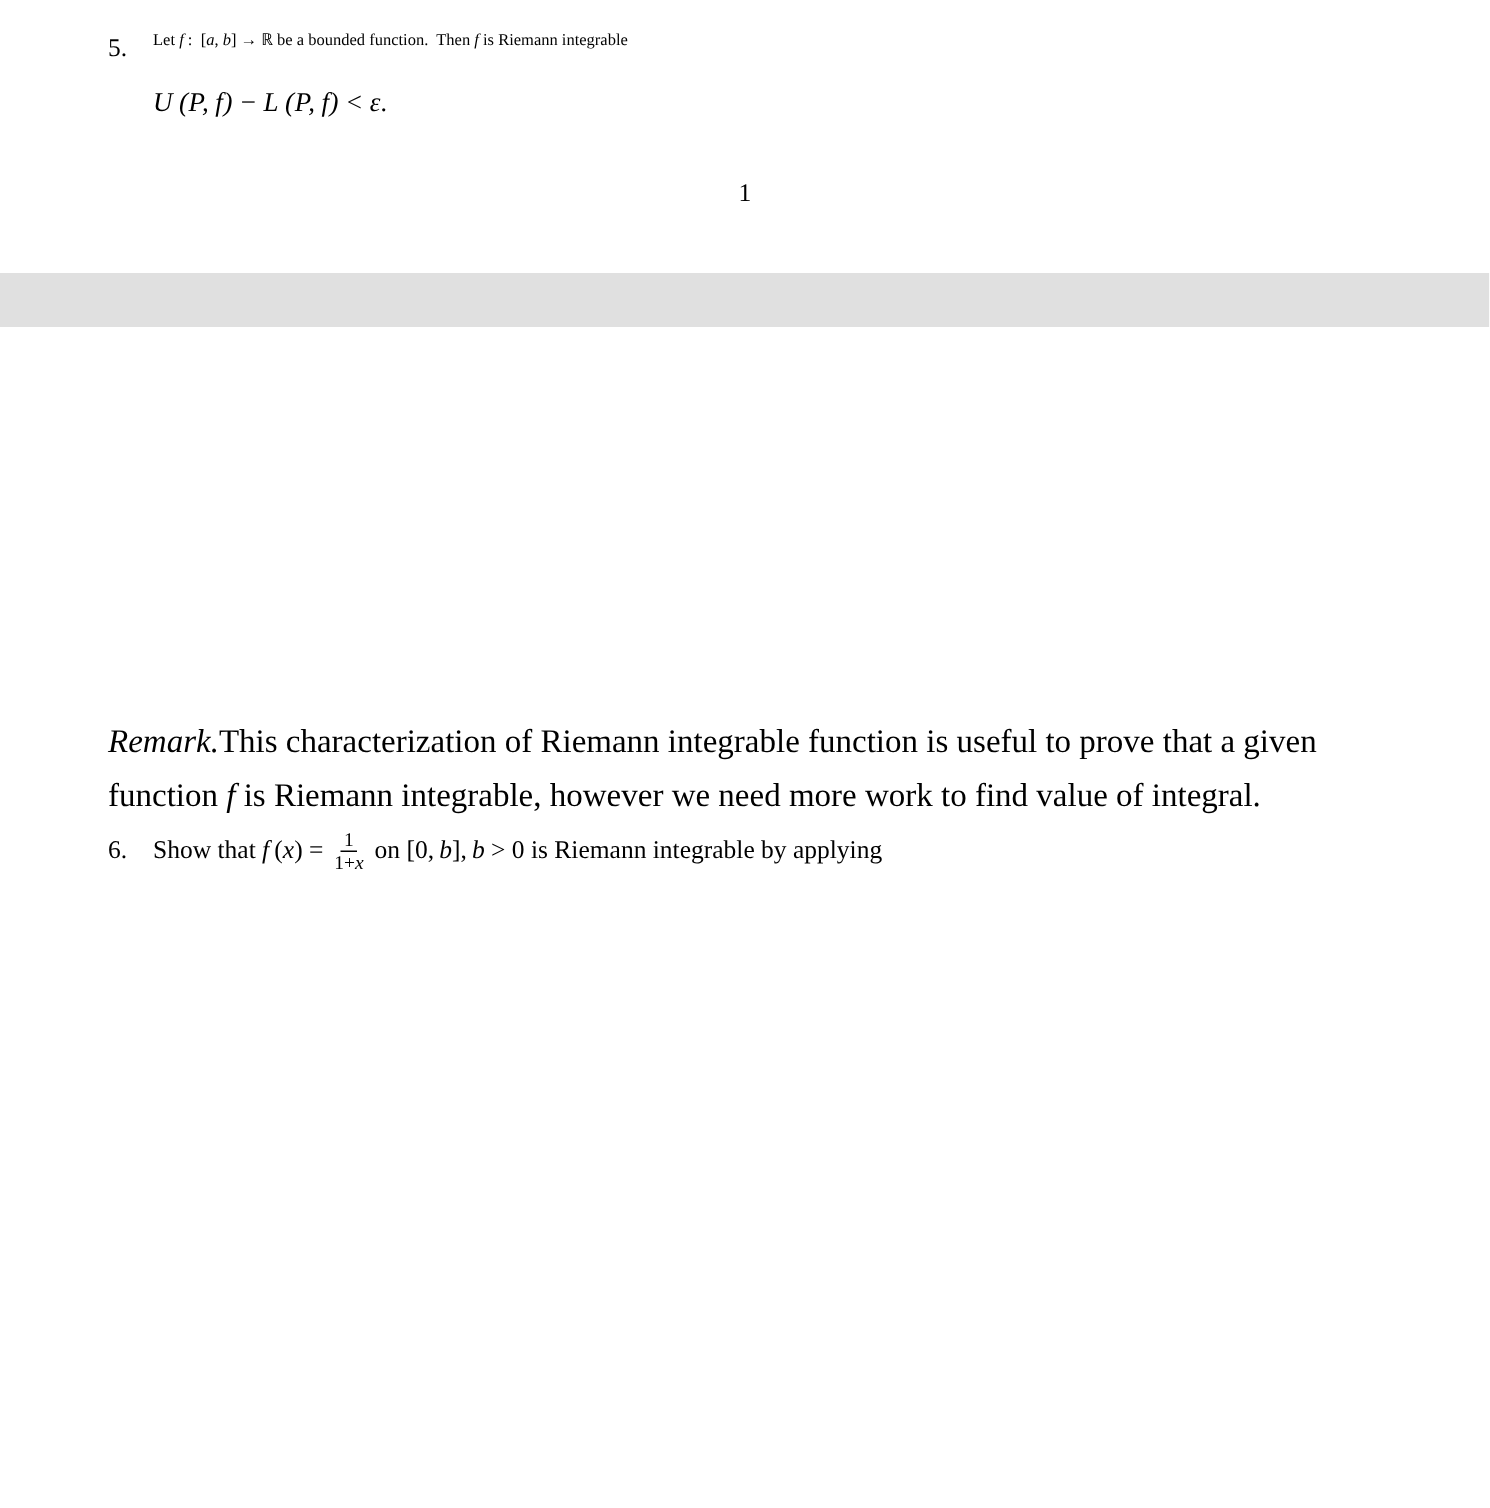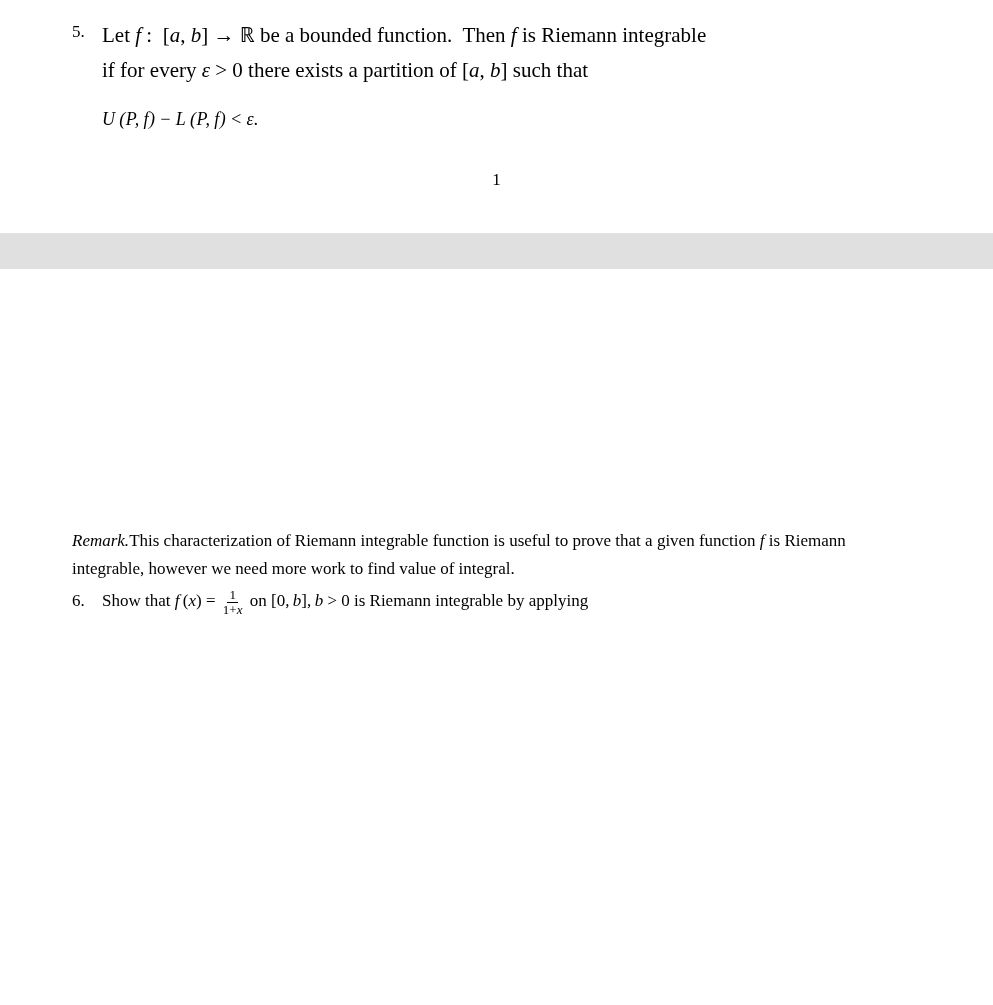--- a/index.html
+++ b/index.html
@@ -41,21 +41,21 @@
       font-size: 17px;
     }
 
     .item-text {
       flex: 1;
     }
 
     .item-text p {
       margin-bottom: 0;
       text-align: left;
-      font-size: 21px;
+      font-size: 11px;
       line-height: 1.65;
     }
 
     .formula-block {
       text-align: left;
       margin: 18px 0 10px 0;
       font-size: 17px;
       font-style: italic;
     }
 
@@ -77,21 +77,21 @@
       background: #e0e0e0;
       margin: 0;
     }
 
     .bottom-section {
       padding: 28px 72px 28px 72px;
       background: #ffffff;
     }
 
     .remark-block {
-      font-size: 17px;
+      font-size: 22px;
       line-height: 1.65;
     }
 
     .remark-block .remark-label {
       font-style: italic;
       font-weight: normal;
     }
 
     .item-6 {
       display: flex;
@@ -140,23 +140,20 @@
 
 <div class="page">
 
   <div class="top-section">
     <div class="item-5">
       <div class="item-number">5.</div>
       <div class="item-text">
         <p>
           Let <em>f</em> :&nbsp; [<em>a</em>,&nbsp;<em>b</em>] → ℝ be a bounded function.&nbsp; Then <em>f</em> is Riemann integrable
         </p>
-        <p>
-          if for every <em>ε</em> &gt; 0 there exists a partition of [<em>a</em>,&nbsp;<em>b</em>] such that
-        </p>
         <div class="formula-block">
           <span class="math">
             <em>U</em> (<em>P</em>, <em>f</em>) − <em>L</em> (<em>P</em>, <em>f</em>) &lt; <em>ε</em>.
           </span>
         </div>
       </div>
     </div>
 
     <div class="page-number">
       <span>1</span>

